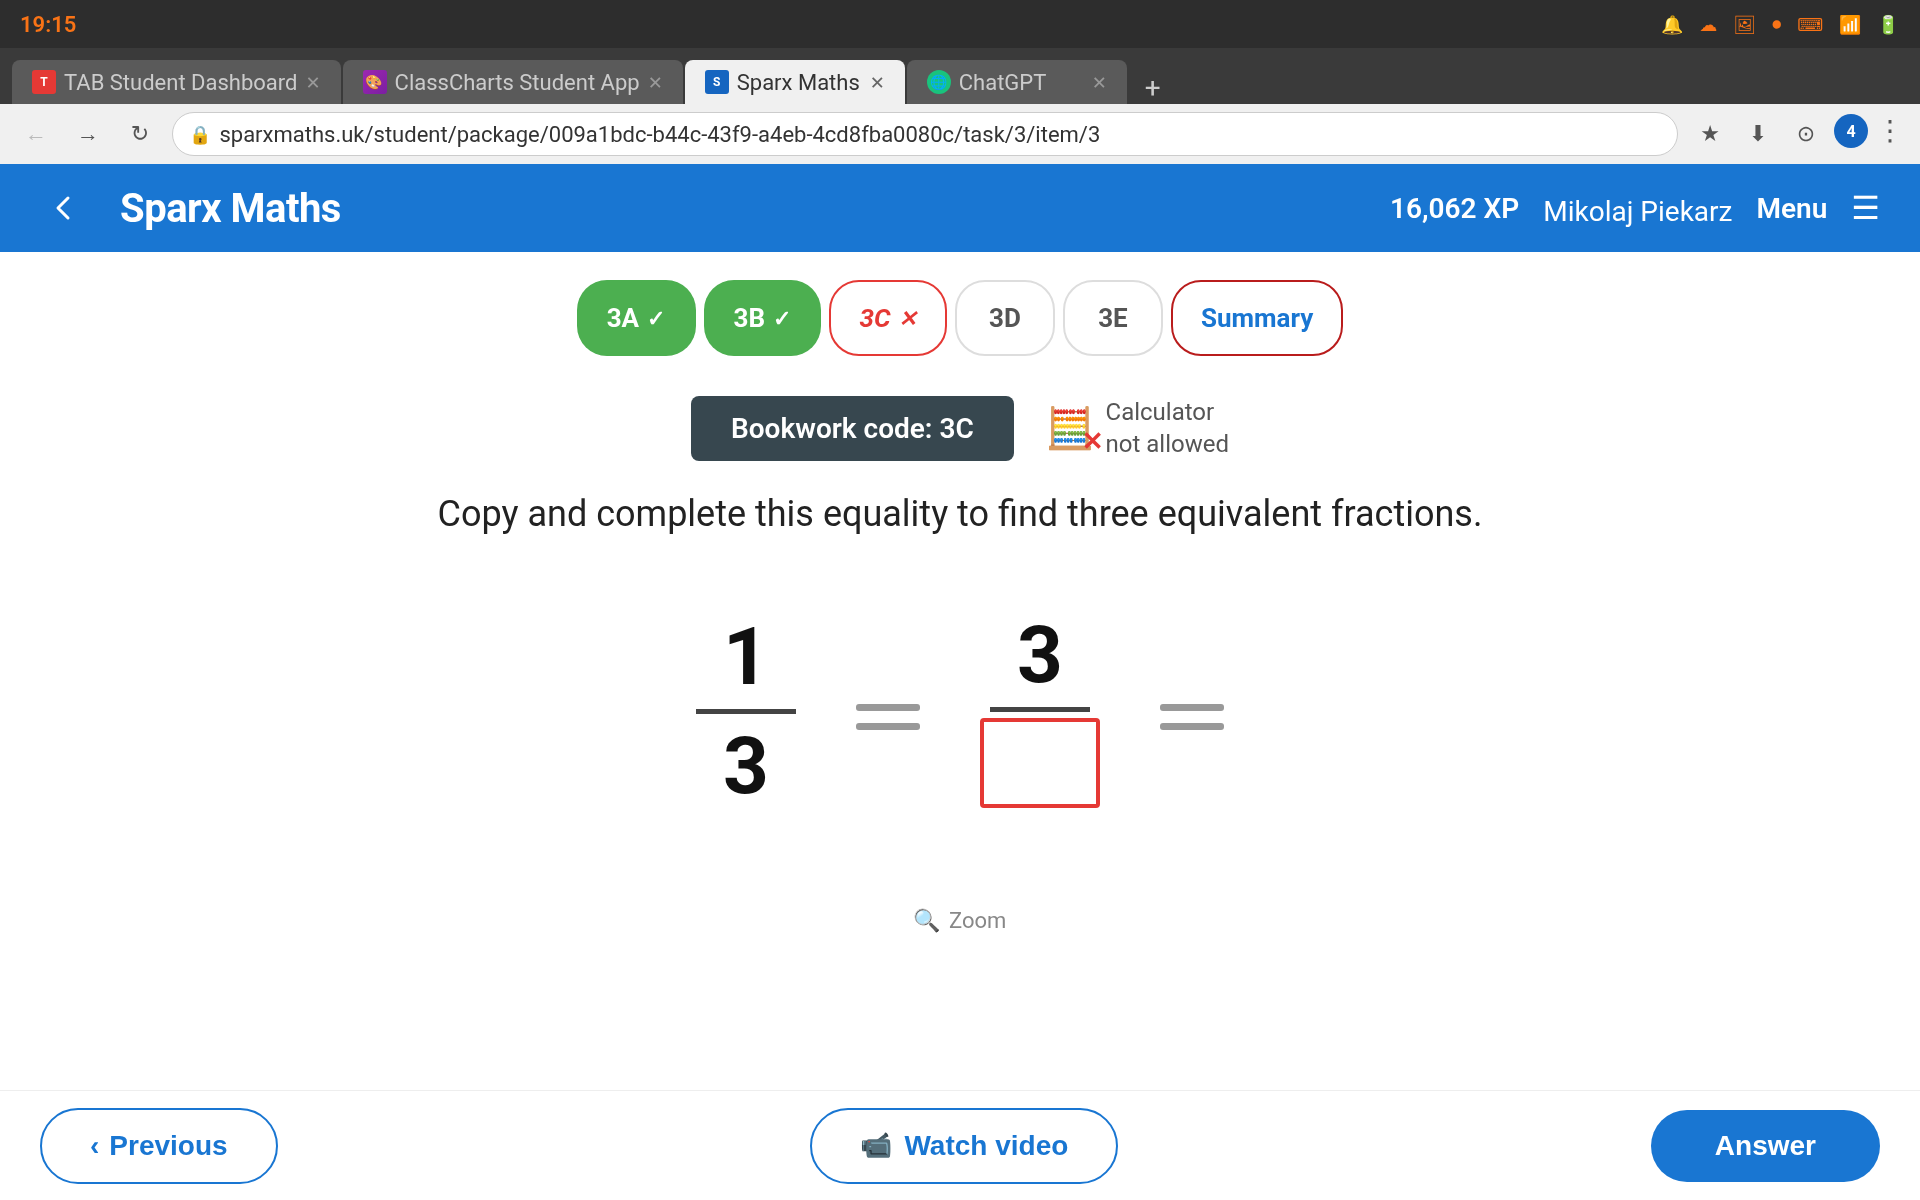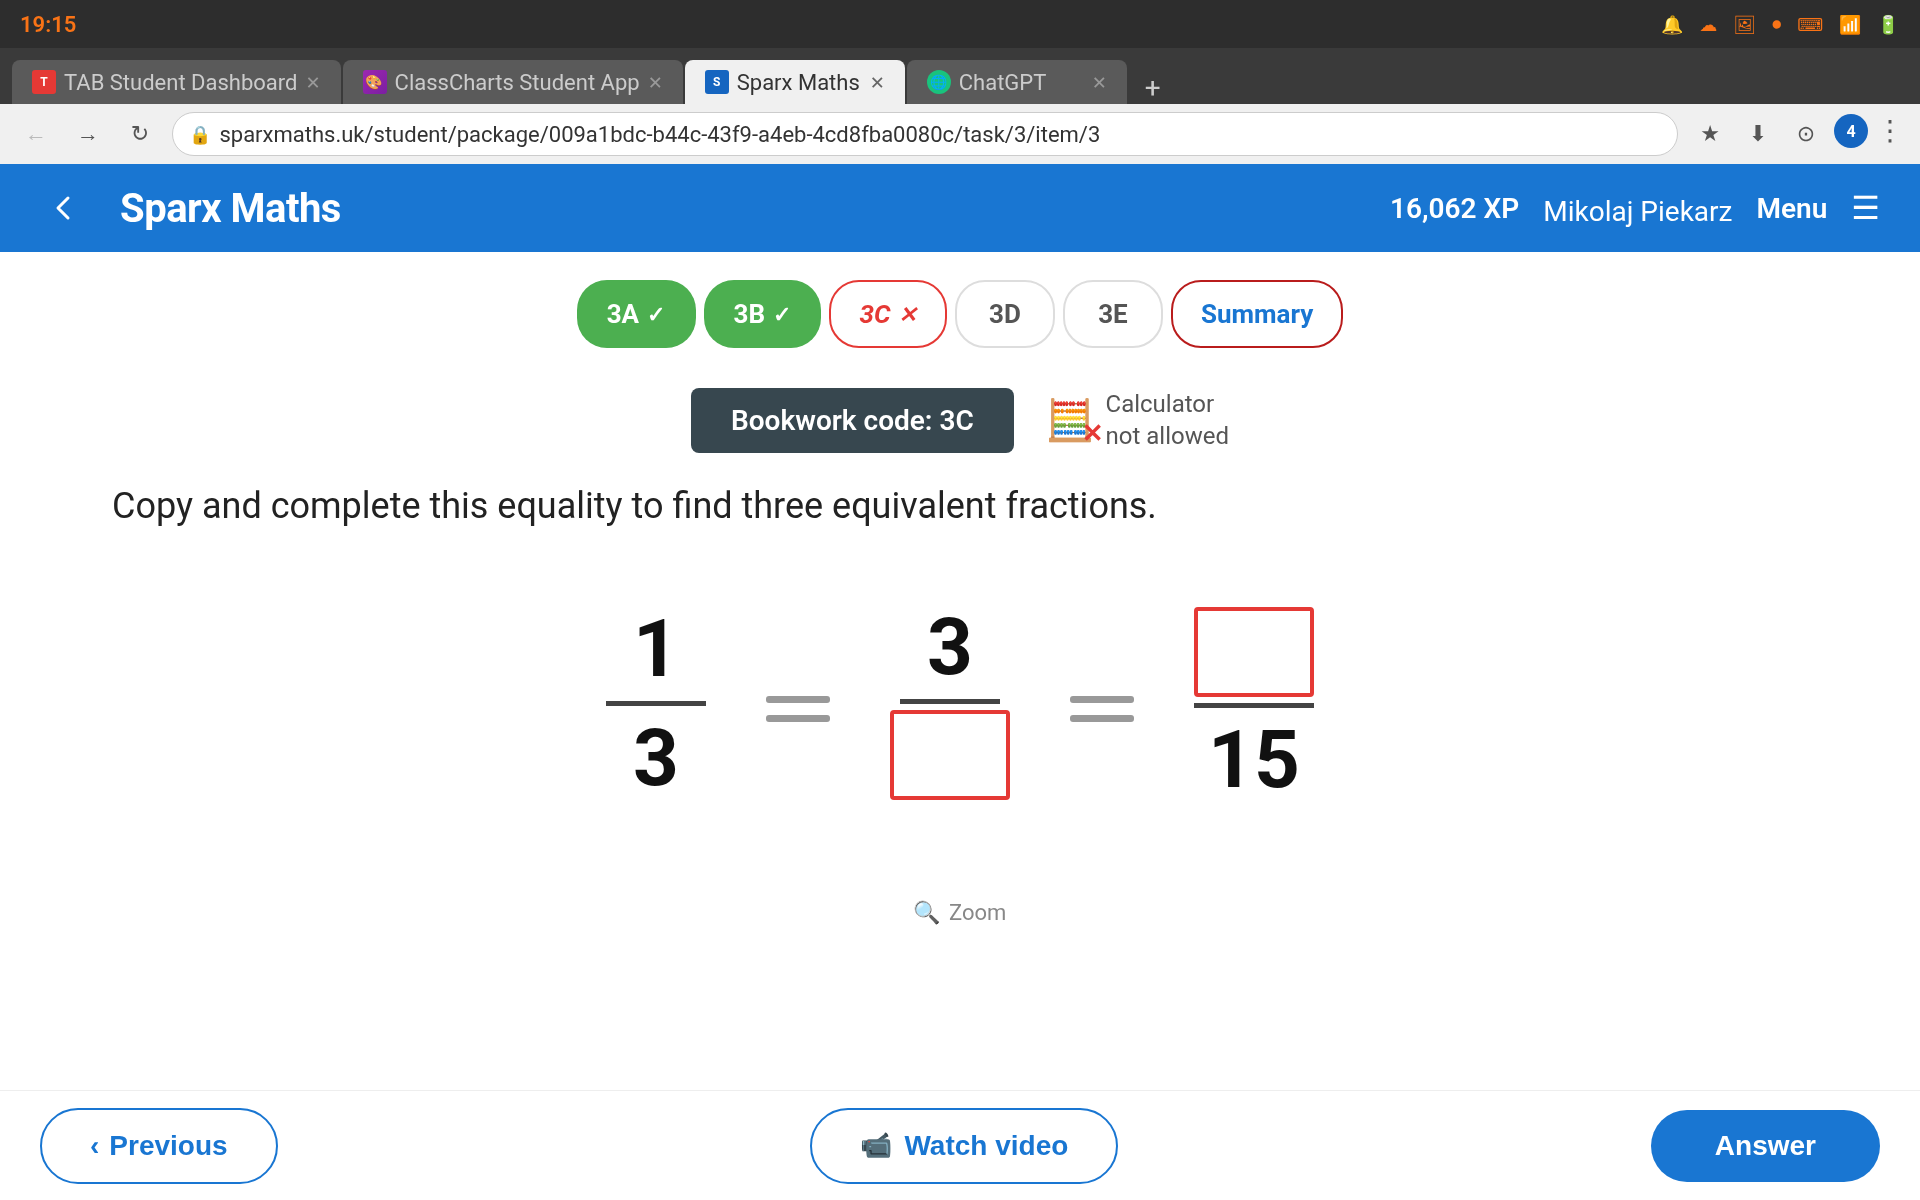--- a/index.html
+++ b/index.html
@@ -36,39 +36,39 @@
     .xp-display { font-weight: 600; font-size: 28px; }
     .user-name { font-size: 28px; margin-top: 6px; }
     .menu-label { font-size: 28px; font-weight: 600; cursor: pointer; }
     .menu-icon { font-size: 32px; cursor: pointer; }
 
     
     .main-content { background: white; min-height: calc(1200px - 116px - 56px - 60px); padding-bottom: 120px; }
 
     
     .task-nav { display: flex; justify-content: center; align-items: center; gap: 8px; padding: 28px 0 20px 0; }
-    .task-tab { height: 68px; min-width: 100px; border-radius: 30px; display: flex; align-items: center; justify-content: center; font-size: 26px; font-weight: 700; cursor: pointer; padding: 0 28px; gap: 8px; border: 2px solid transparent; }
+    .task-tab { height: 76px; min-width: 100px; border-radius: 30px; display: flex; align-items: center; justify-content: center; font-size: 26px; font-weight: 700; cursor: pointer; padding: 0 28px; gap: 8px; border: 2px solid transparent; }
     .task-tab.complete { background: #4caf50; color: white; }
     .task-tab.current-wrong { background: white; color: #e53935; border: 2px solid #e53935; font-style: italic; }
     .task-tab.inactive { background: white; color: #555; border: 2px solid #ddd; }
     .task-tab.summary { background: white; color: #1976d2; border: 2px solid #b91c1c; font-weight: 700; text-align: right; }
     .check-icon { font-size: 22px; }
     .x-icon { color: #e53935; font-size: 22px; font-weight: bold; }
 
     
     .bookwork-section { display: flex; justify-content: center; align-items: center; gap: 32px; margin: 20px 0 32px 0; }
     .bookwork-code { background: #37474f; color: white; padding: 16px 40px; border-radius: 8px; font-size: 28px; font-weight: 600; }
     .calculator-note { display: flex; align-items: center; gap: 10px; }
     .calc-icon-wrapper { position: relative; display: flex; align-items: center; }
     .calc-icon { font-size: 40px; color: #555; }
     .calc-x { position: absolute; bottom: -4px; right: -8px; color: #e53935; font-size: 26px; font-weight: bold; }
     .calc-text { font-size: 24px; color: #555; line-height: 1.3; }
 
     
-    .question-text { text-align: left; font-size: 36px; color: #222; margin: 20px 0 60px 0; padding: 0 112px; }
+    .question-text { text-align: center; font-size: 36px; color: #222; margin: 20px 0 60px 0; padding: 0 112px; }
 
     
     .equation-area { display: flex; justify-content: center; align-items: center; gap: 60px; padding: 20px 0 80px 0; }
     .fraction { display: flex; flex-direction: column; align-items: center; }
     .fraction-num { font-size: 80px; font-weight: 700; color: #111; line-height: 1; margin-bottom: 6px; }
     .fraction-line { width: 100px; height: 5px; background: #444; margin: 6px 0; }
     .fraction-den { font-size: 80px; font-weight: 700; color: #111; line-height: 1; margin-top: 6px; }
     .fraction-box { width: 120px; height: 90px; border: 4px solid #e53935; background: white; border-radius: 4px; }
     .equals-sign { display: flex; flex-direction: column; gap: 12px; margin-top: 10px; }
     .equals-bar { width: 64px; height: 7px; background: #999; border-radius: 3px; }
@@ -227,25 +227,20 @@
       <span class="fraction-num">3</span>
       <div class="fraction-line"></div>
       <div class="fraction-box"></div>
     </div>
 
     <div class="equals-sign">
       <div class="equals-bar"></div>
       <div class="equals-bar"></div>
     </div>
 
-    <div class="fraction">
-      <div class="fraction-box"></div>
-      <div class="fraction-line" style="width:120px;"></div>
-      <span class="fraction-den">15</span>
-    </div>
 
   </div>
 
   <div class="zoom-hint">
     <span>🔍</span>
     <span>Zoom</span>
   </div>
 
 </div>
 

